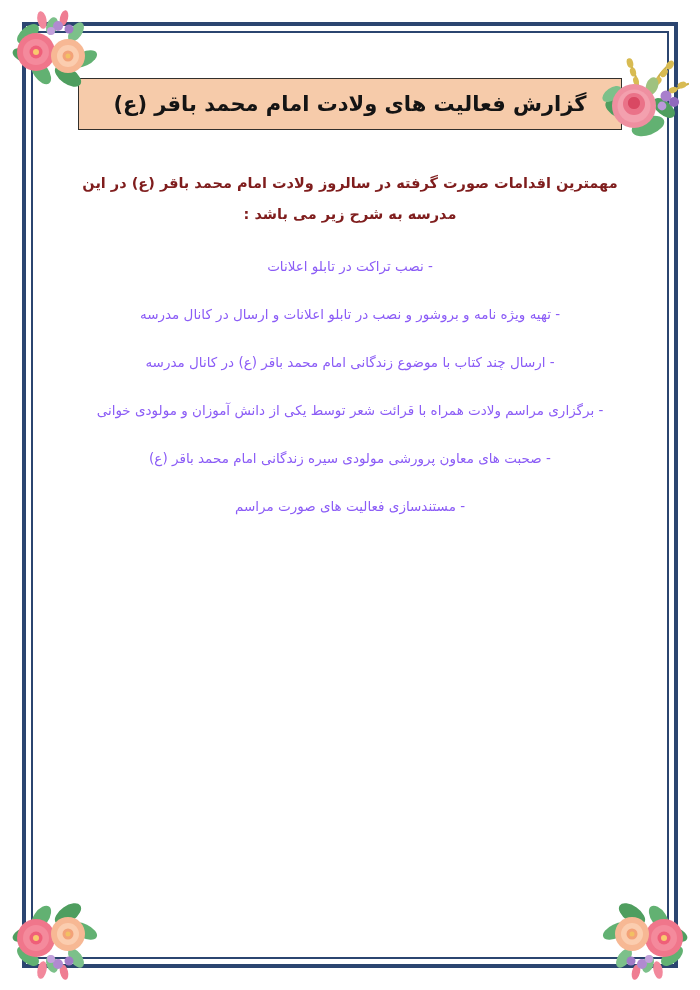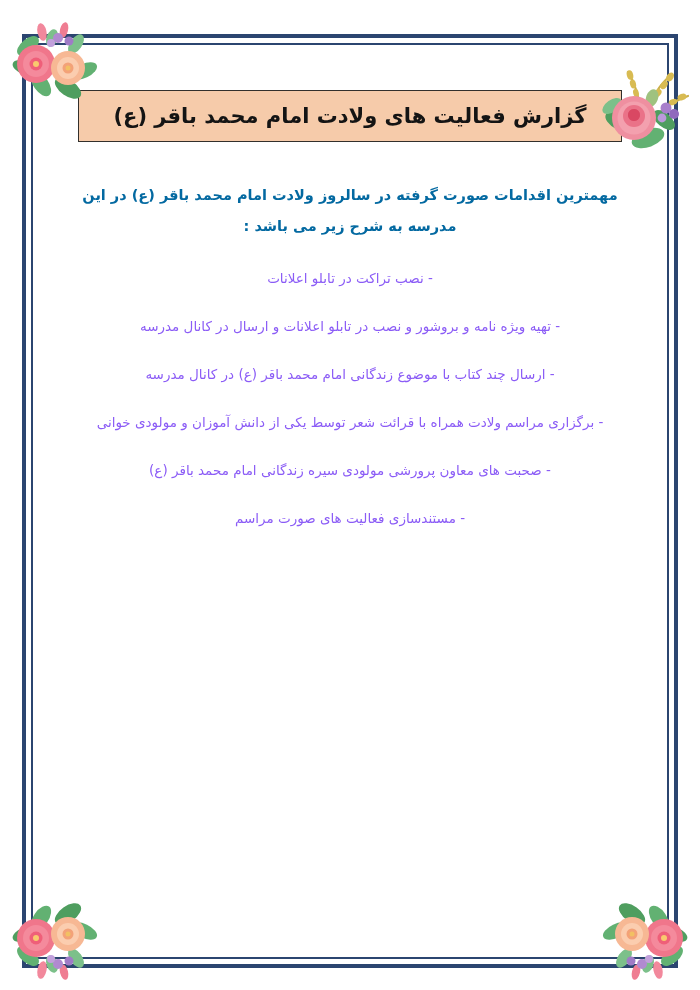--- a/index.html
+++ b/index.html
@@ -13,21 +13,20 @@
     position: relative;
     overflow: hidden;
     font-family: "DejaVu Sans", "Liberation Sans", sans-serif;
   }
 
   
   #page {
     position: absolute;
     inset: 0;
     background: #ffffff;
-    margin-top: 12px;
   }
 
   
   .frame-outer {
     position: absolute;
     left: 22px;
     top: 22px;
     right: 22px;
     bottom: 22px;
     border: 4px solid #2b4570;
@@ -78,21 +77,21 @@
   }
 
   
   .intro {
     position: absolute;
     left: 60px;
     right: 60px;
     top: 168px;
     text-align: center;
     direction: rtl;
-    color: #0369a1;
+    color: #7f1d1d;
     font-size: 14.5px;
     font-weight: bold;
     line-height: 31px;
   }
 
   
   .list {
     position: absolute;
     left: 48px;
     right: 48px;

